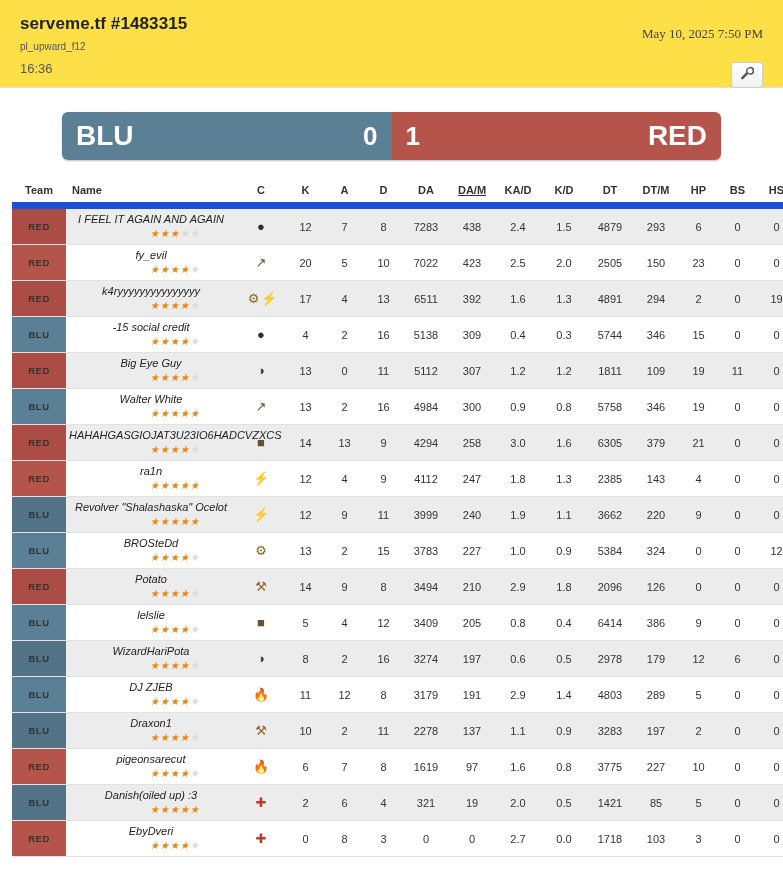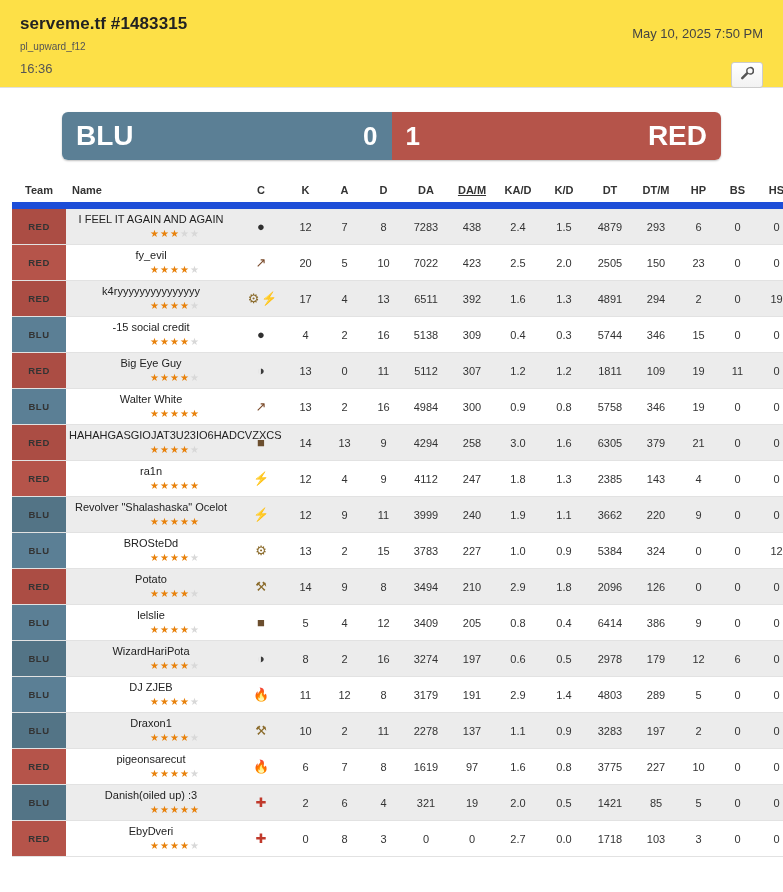--- a/index.html
+++ b/index.html
@@ -53,20 +53,21 @@
   }
   .uploader {
     font-size: 13.5px;
     color: #c0392b;
     text-decoration: none;
   }
   .date {
     font-size: 13px;
     color: #444;
     margin-top: 12px;
+    font-family: Liberation Serif, serif;
   }
   .wrench-btn {
     position: absolute;
     right: 20px;
     top: 62px;
     width: 30px;
     height: 24px;
     border: 1px solid #ccc;
     background: linear-gradient(#ffffff, #f2f2f2);
     border-radius: 3px;
@@ -147,20 +148,21 @@
     width: 46px;
     border-bottom: 1px solid #fff;
   }
   td.team-cell.RED { background: #b5544a; }
   td.team-cell.BLU { background: #5b7f95; }
   td.name-cell {
     text-align: left;
     padding-left: 7px;
     font-size: 11px;
     line-height: 13px;
+    font-style: italic;
   }
   .pname { color: #222; display:block; }
   .stars {
     color: #e8820c;
     font-size: 10px;
     letter-spacing: 1px;
     margin-left: 48px;
     display: block;
     margin-top: 1px;
   }

